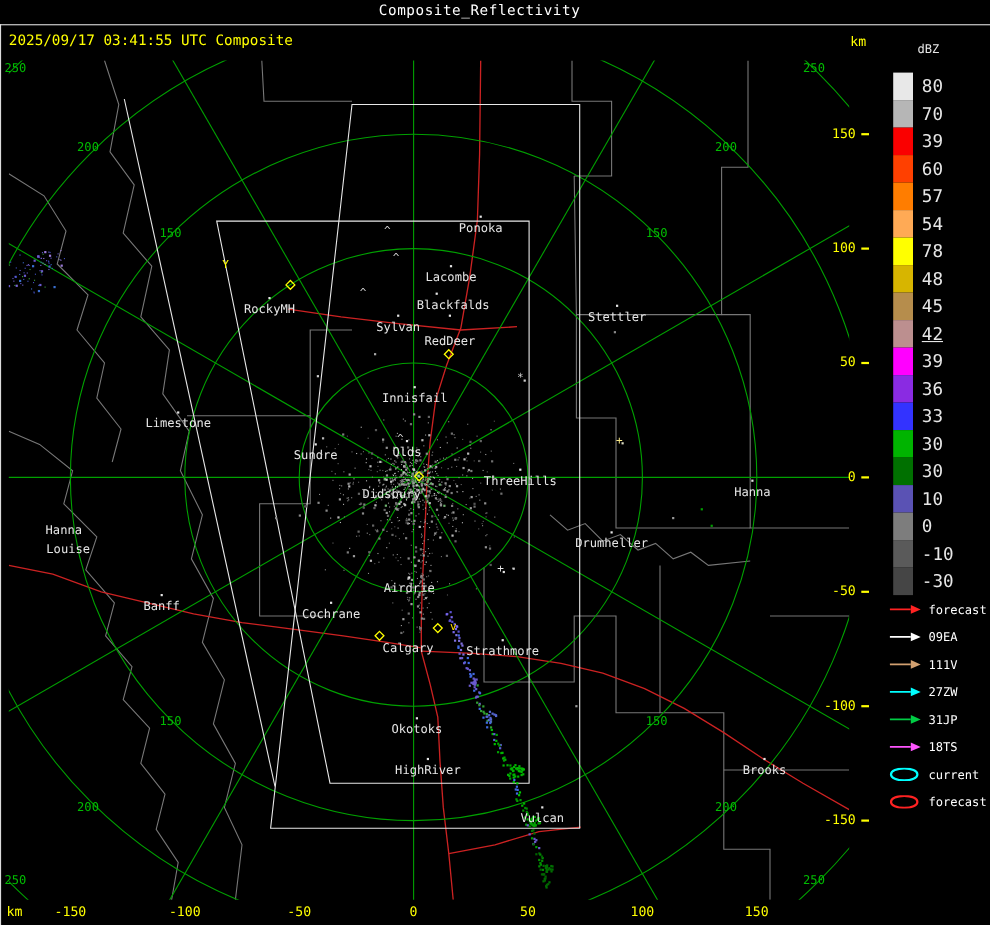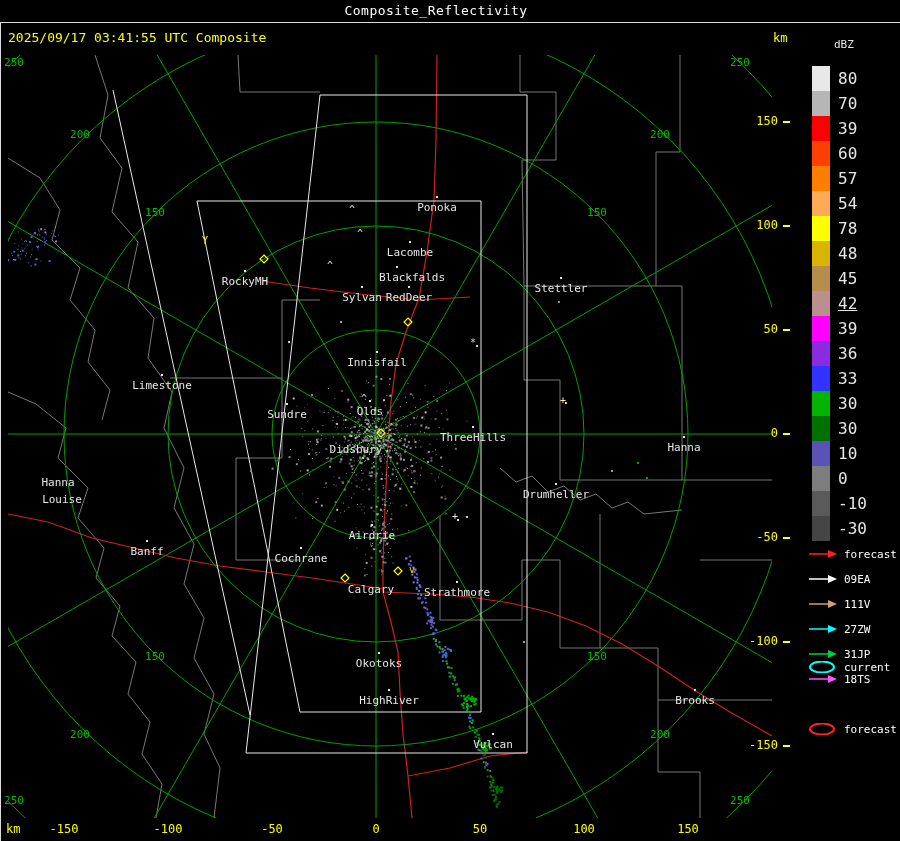--- a/index.html
+++ b/index.html
@@ -1346,21 +1346,21 @@
     </g>
   </svg>
 
 <div id="overlay">
     <div class="city" style="left: 437px; top: 207px;">Ponoka</div>
     <div class="citydot" style="left: 436px; top: 196px;"></div>
     <div class="city" style="left: 410px; top: 252px;">Lacombe</div>
     <div class="citydot" style="left: 409px; top: 241px;"></div>
     <div class="city" style="left: 376px; top: 277px; margin-left: 36px;">Blackfalds</div>
     <div class="citydot" style="left: 396px; top: 266px;"></div>
-    <div class="city" style="left: 409px; top: 297px;">RedDeer</div>
+    <div class="city" style="left: 409px; top: 310px;">RedDeer</div>
     <div class="citydot" style="left: 408px; top: 286px;"></div>
     <div class="city" style="left: 362px; top: 297px;">Sylvan</div>
     <div class="citydot" style="left: 361px; top: 286px;"></div>
     <div class="city" style="left: 245px; top: 281px;">RockyMH</div>
     <div class="citydot" style="left: 244px; top: 270px;"></div>
     <div class="city" style="left: 561px; top: 288px;">Stettler</div>
     <div class="citydot" style="left: 560px; top: 277px;"></div>
     <div class="city" style="left: 377px; top: 362px;">Innisfail</div>
     <div class="citydot" style="left: 376px; top: 351px;"></div>
     <div class="city" style="left: 162px; top: 385px;">Limestone</div>
@@ -1505,21 +1505,21 @@
       </svg>
       <span class="track-label">31JP</span>
     </div>
     <div class="track-row" style="top: 672px;">
       <svg width="30" height="12">
         <line x1="1" y1="6" x2="20" y2="6" stroke="#ff55ff" stroke-width="1.5"></line>
         <polygon points="20,2 29,6 20,10" fill="#ff55ff"></polygon>
       </svg>
       <span class="track-label">18TS</span>
     </div>
-    <div class="track-row" style="top: 660px;">
+    <div class="track-row" style="top: 697px;">
       <svg width="30" height="12">
         <ellipse cx="14" cy="6" rx="12" ry="5.5" stroke="#00ffff" fill="none" stroke-width="2"></ellipse>
       </svg>
       <span class="track-label">current</span>
     </div>
     <div class="track-row" style="top: 722px;">
       <svg width="30" height="12">
         <ellipse cx="14" cy="6" rx="12" ry="5.5" stroke="#ff2222" fill="none" stroke-width="2"></ellipse>
       </svg>
       <span class="track-label">forecast</span>

